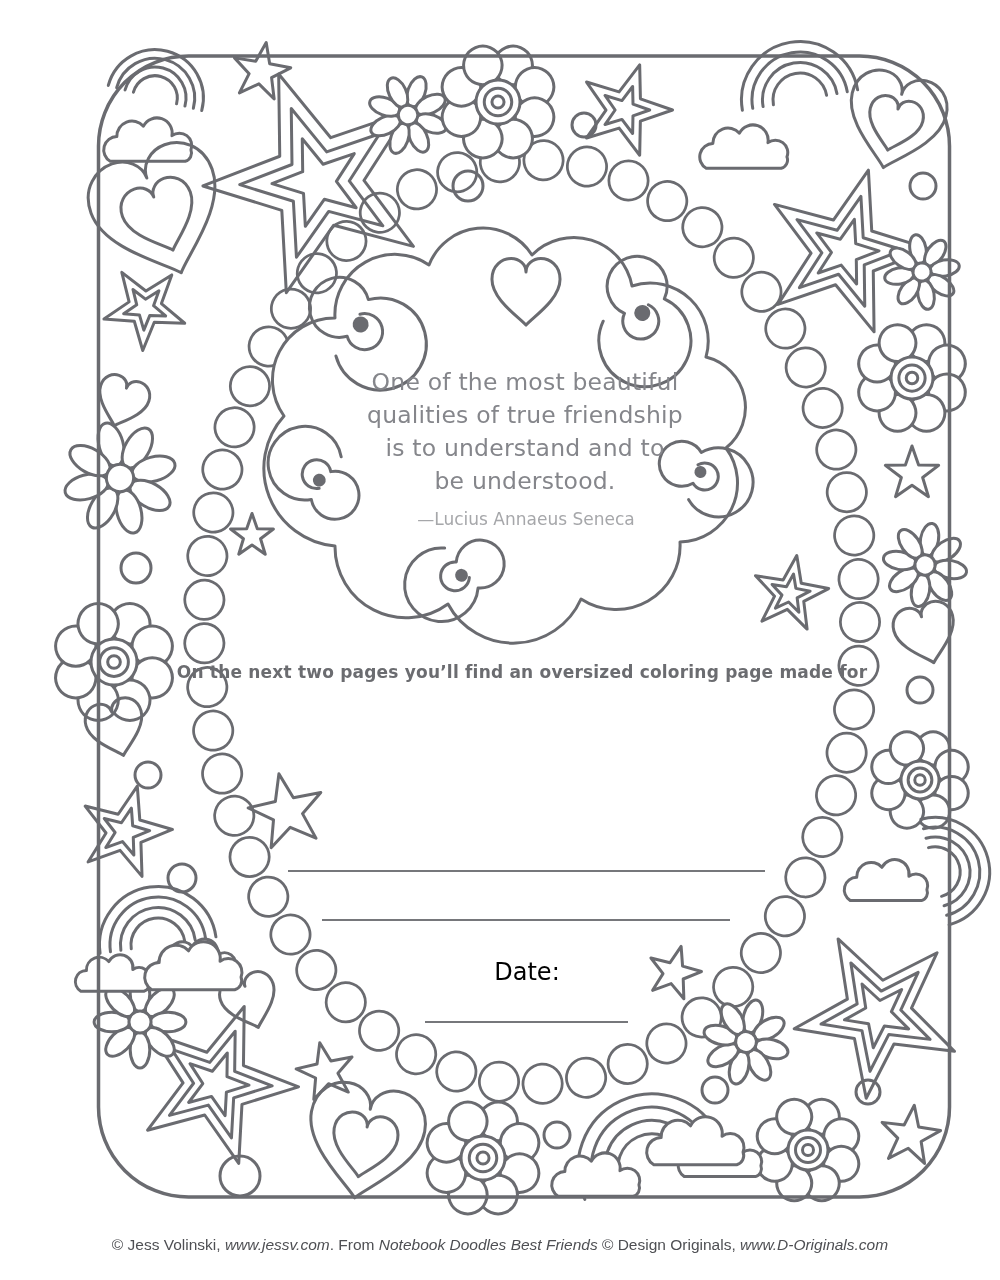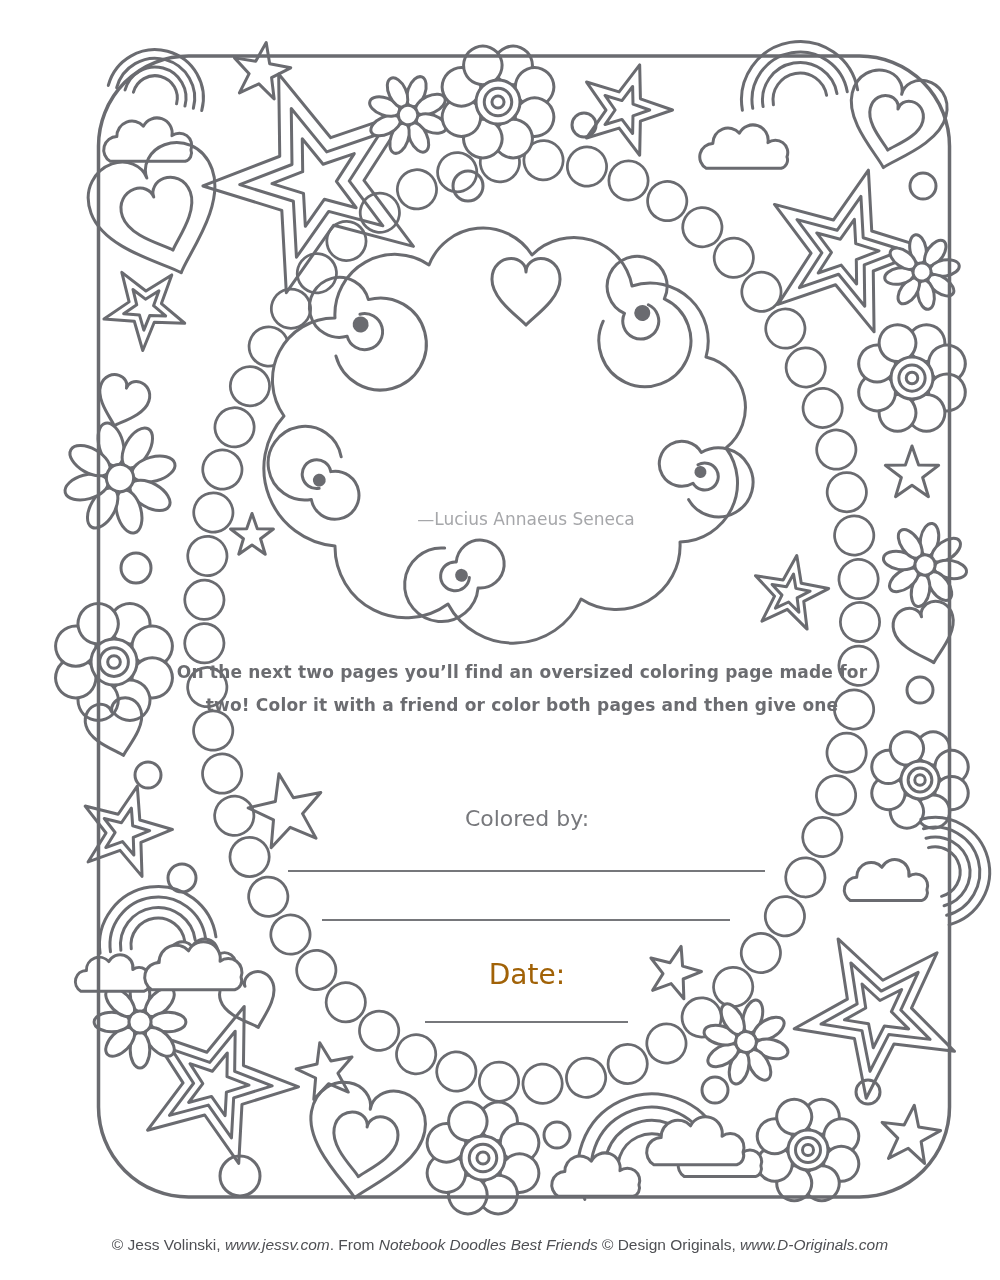--- a/index.html
+++ b/index.html
@@ -5,21 +5,21 @@
   html,body{margin:0;padding:0;background:#ffffff;}
   body{width:1000px;height:1280px;position:relative;overflow:hidden;
        font-family:"DejaVu Sans", sans-serif;}
   .page{position:absolute;inset:0;}
   svg.art{position:absolute;left:0;top:0;z-index:1;}
   .txt{position:absolute;z-index:2;text-align:center;}
   .quote{top:366px;left:50px;right:0;font-size:23.5px;line-height:33px;color:#85868b;letter-spacing:.2px;}
   .attribution{top:509px;left:52px;right:0;font-size:17px;color:#a6a7aa;}
   .intro{top:656px;left:44px;right:0;font-size:17px;line-height:32.5px;color:#6b6c70;letter-spacing:.2px;font-weight:bold;}
   .colored-by{top:806px;left:54px;right:0;font-size:22px;color:#77787c;}
-  .date{top:958px;left:54px;right:0;font-size:28px;color:#a16207;}
+  .date{top:958px;left:54px;right:0;font-size:24px;color:#000000;}
   .rule{position:absolute;z-index:2;height:2px;background:#76777b;}
   .rule-1{left:288px;top:870px;width:477px;}
   .rule-2{left:322px;top:919px;width:408px;}
   .rule-3{left:425px;top:1021px;width:203px;}
   .footer{position:absolute;z-index:2;top:1236px;left:0;right:0;text-align:center;
           font-size:15.5px;color:#4e4f53;font-family:"Liberation Sans", sans-serif;}
   .footer .it{font-style:italic;}
 </style>
 </head>
 <body>
@@ -161,28 +161,32 @@
       <use href="#swirlg" transform="translate(318,482) rotate(170) scale(1.6)"></use>
       <use href="#swirlg" transform="translate(463,577) rotate(95) scale(1.6)"></use>
       <use href="#swirlg" transform="translate(701,470) rotate(-30) scale(1.5)"></use>
       <use href="#heart1p" transform="translate(526,300) scale(0.74)"></use>
     </g>
 
     <rect x="98.5" y="56" width="851" height="1141" rx="90" stroke-width="3.5"></rect>
   </g>
 </svg>
 
+<div class="txt quote">
+  <div>One of the most beautiful</div>
+  <div>qualities of true friendship</div>
+  <div>is to understand and to</div>
+  <div>be understood.</div>
+</div>
 <div class="txt attribution">—Lucius Annaeus Seneca</div>
 
 <div class="txt intro">
   <div>On the next two pages you’ll find an oversized coloring page made for</div>
-  <div>two! Color it with a friend or color both pages and then give one</div>
 </div>
 
-<div class="txt colored-by">Colored by:</div>
 <div class="rule rule-1"></div>
 <div class="rule rule-2"></div>
 <div class="txt date">Date:</div>
 <div class="rule rule-3"></div>
 
 <div class="footer">
   <span>© Jess Volinski, </span><span class="it">www.jessv.com</span><span>. From </span><span class="it">Notebook Doodles Best Friends</span><span> © Design Originals, </span><span class="it">www.D-Originals.com</span>
 </div>
 
 </div>

